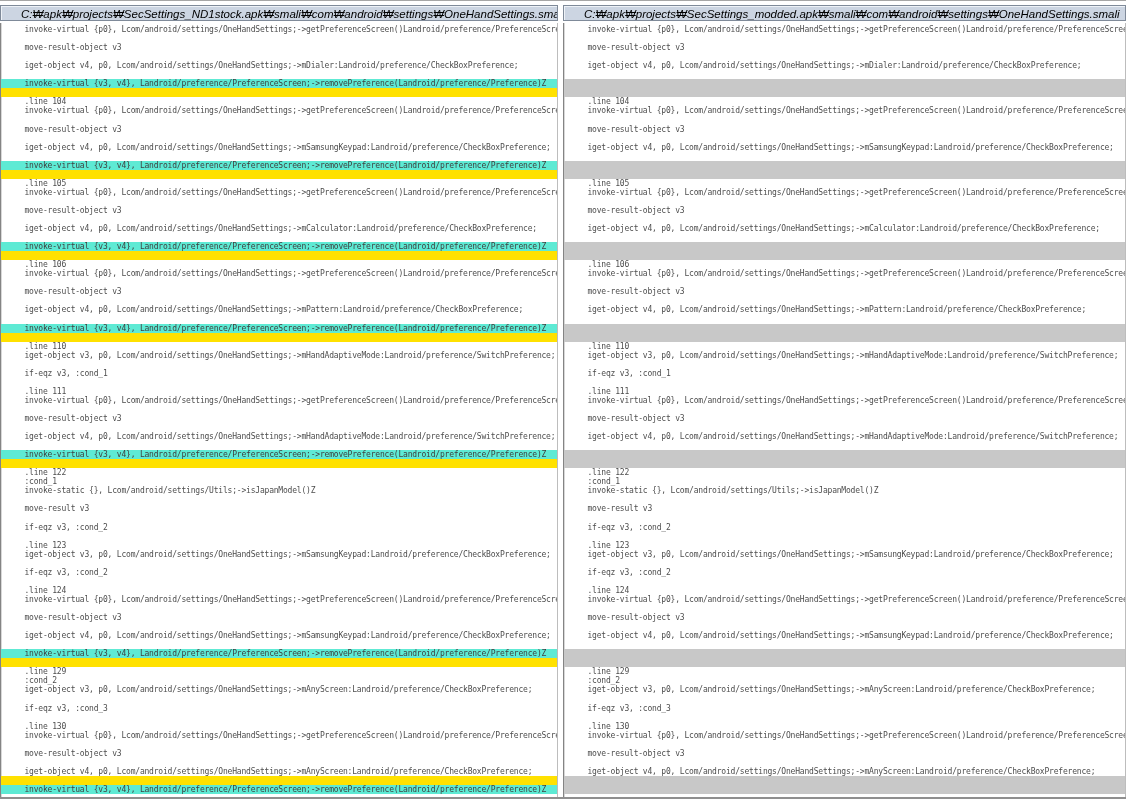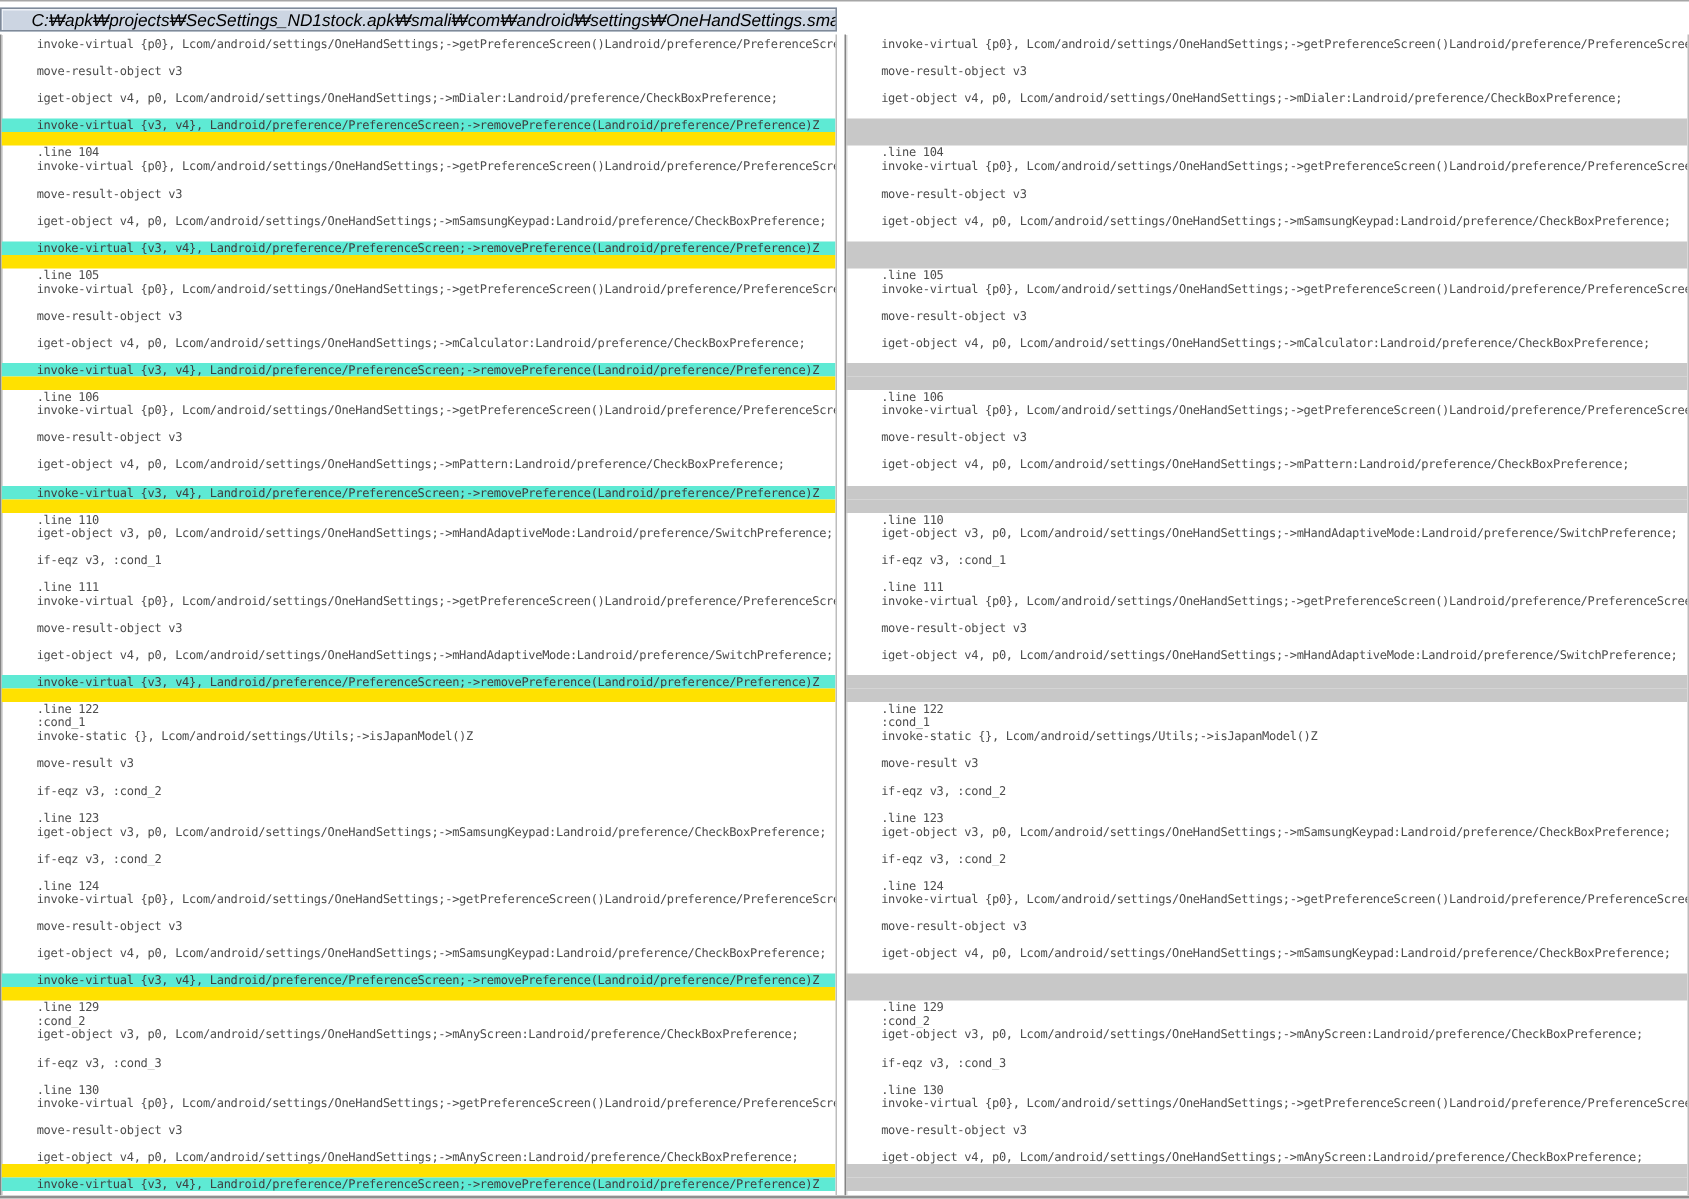--- a/index.html
+++ b/index.html
@@ -143,20 +143,23 @@
         <div class="row blank"></div>
         <div class="row code">    move-result-object v3</div>
         <div class="row blank"></div>
         <div class="row code">    iget-object v4, p0, Lcom/android/settings/OneHandSettings;-&gt;mAnyScreen:Landroid/preference/CheckBoxPreference;</div>
         <div class="row filler"></div>
         <div class="row diff">    invoke-virtual {v3, v4}, Landroid/preference/PreferenceScreen;-&gt;removePreference(Landroid/preference/Preference)Z</div>
       </div>
   </div>
 
   <div class="pane right">
+    <div class="pane-header">
+      <span>C:₩apk₩projects₩SecSettings_modded.apk₩smali₩com₩android₩settings₩OneHandSettings.smali</span>
+    </div>
     <div class="pane-body" id="right-body">
         <div class="row code">    invoke-virtual {p0}, Lcom/android/settings/OneHandSettings;-&gt;getPreferenceScreen()Landroid/preference/PreferenceScreen;</div>
         <div class="row blank"></div>
         <div class="row code">    move-result-object v3</div>
         <div class="row blank"></div>
         <div class="row code">    iget-object v4, p0, Lcom/android/settings/OneHandSettings;-&gt;mDialer:Landroid/preference/CheckBoxPreference;</div>
         <div class="row blank"></div>
         <div class="row missing"></div>
         <div class="row missing"></div>
         <div class="row code">    .line 104</div>

